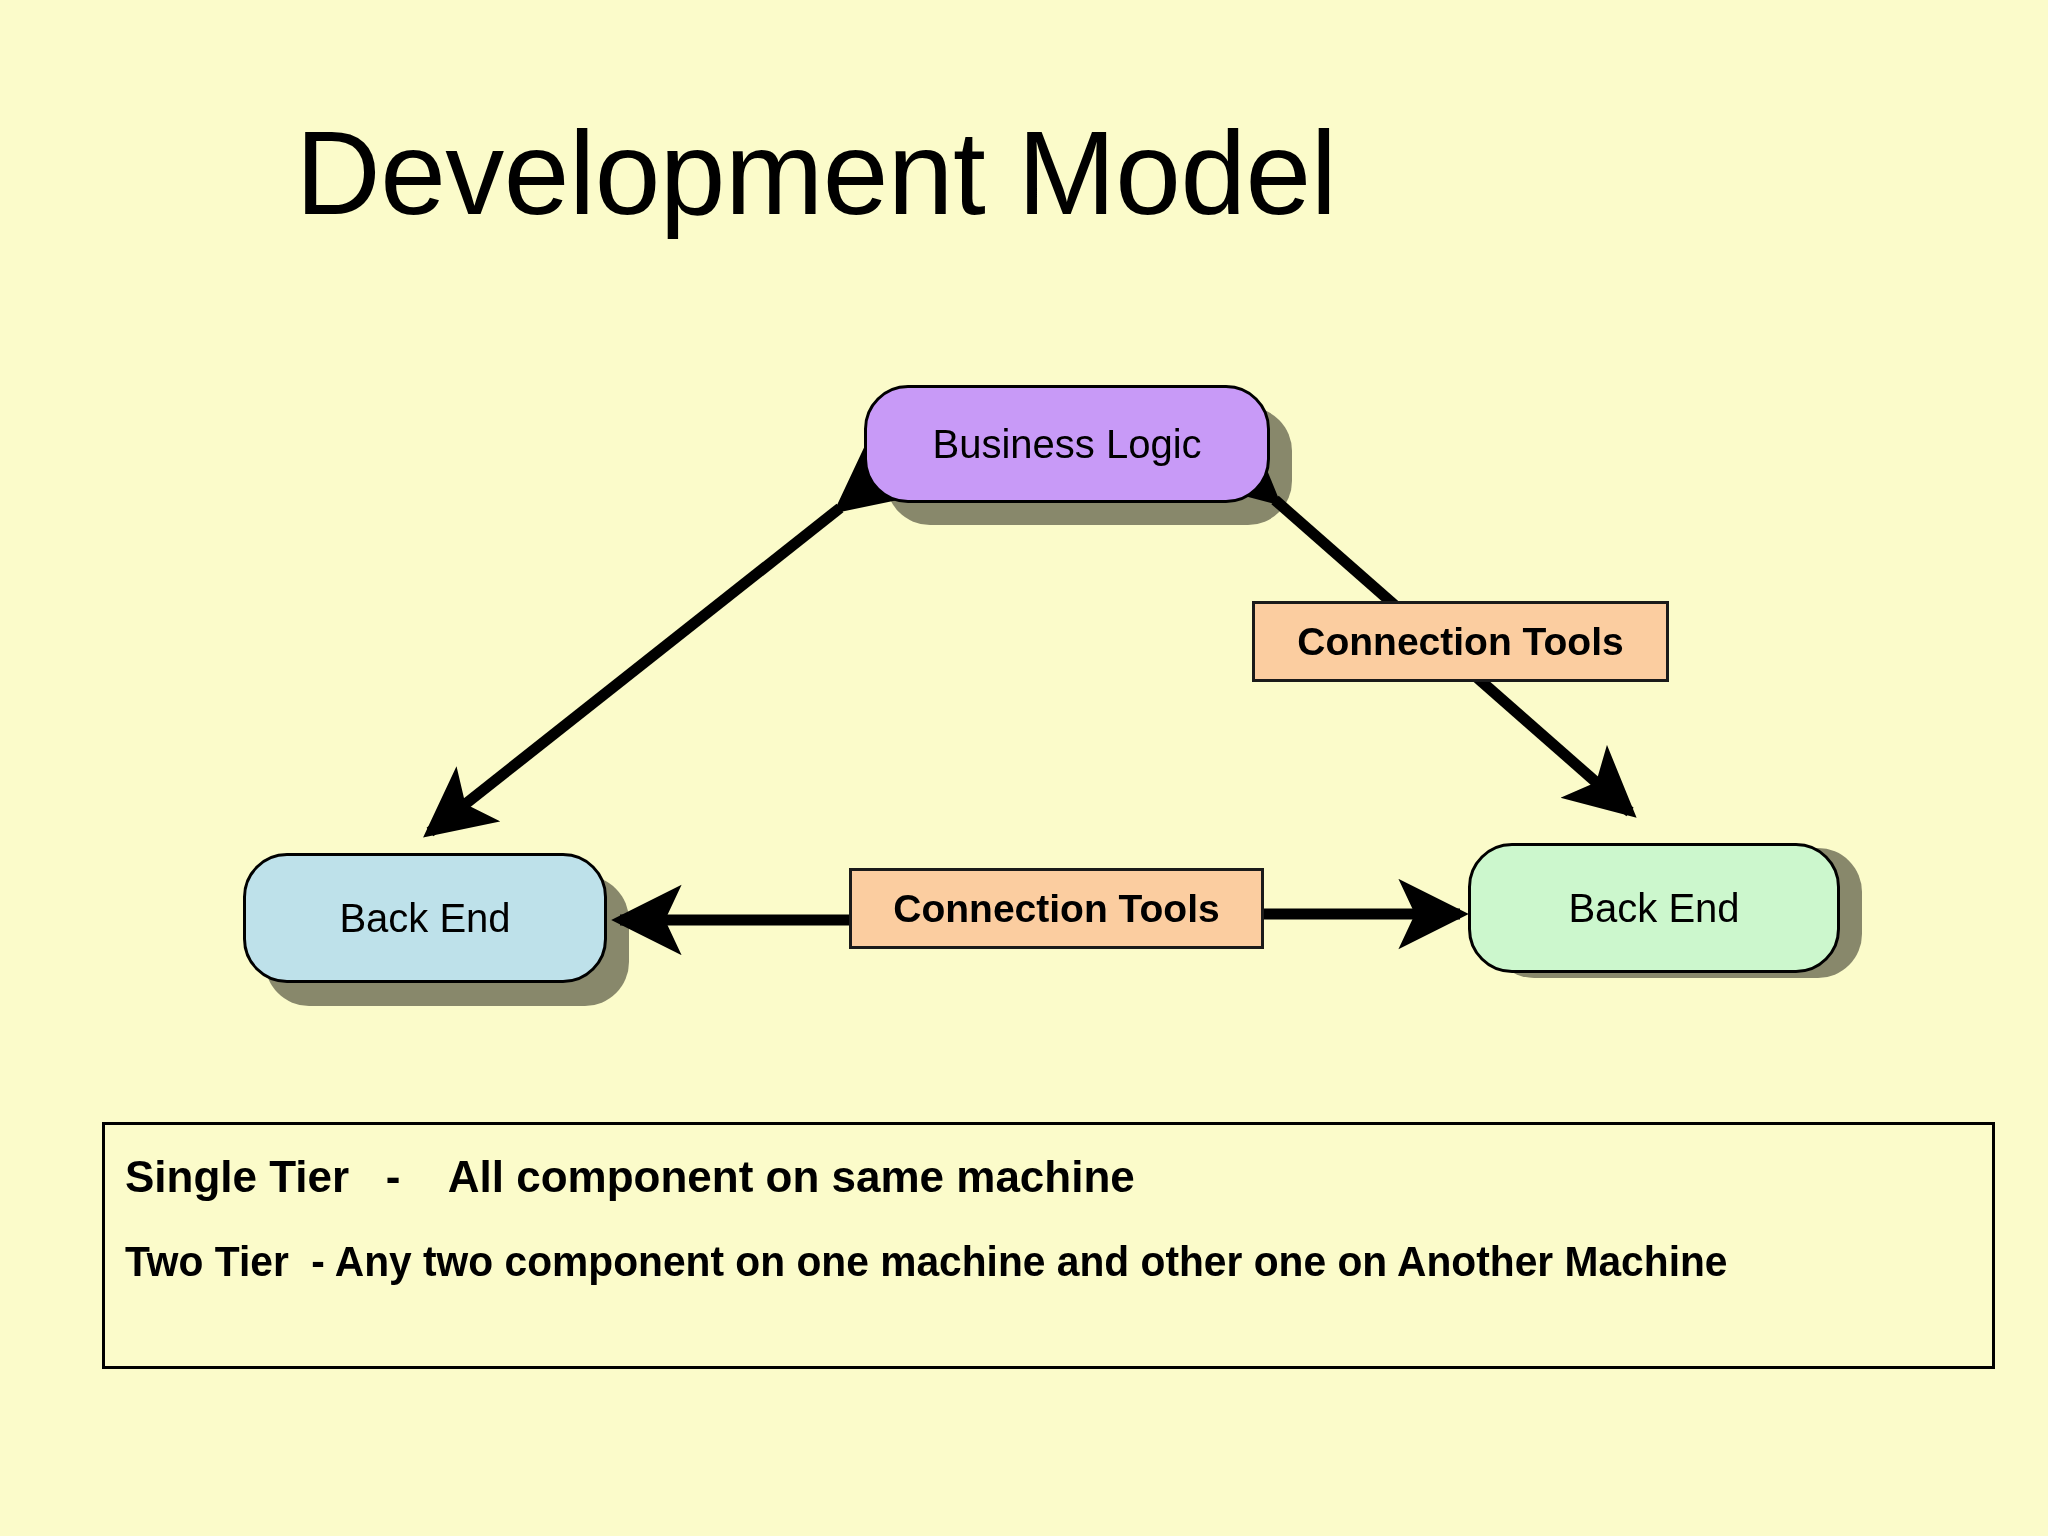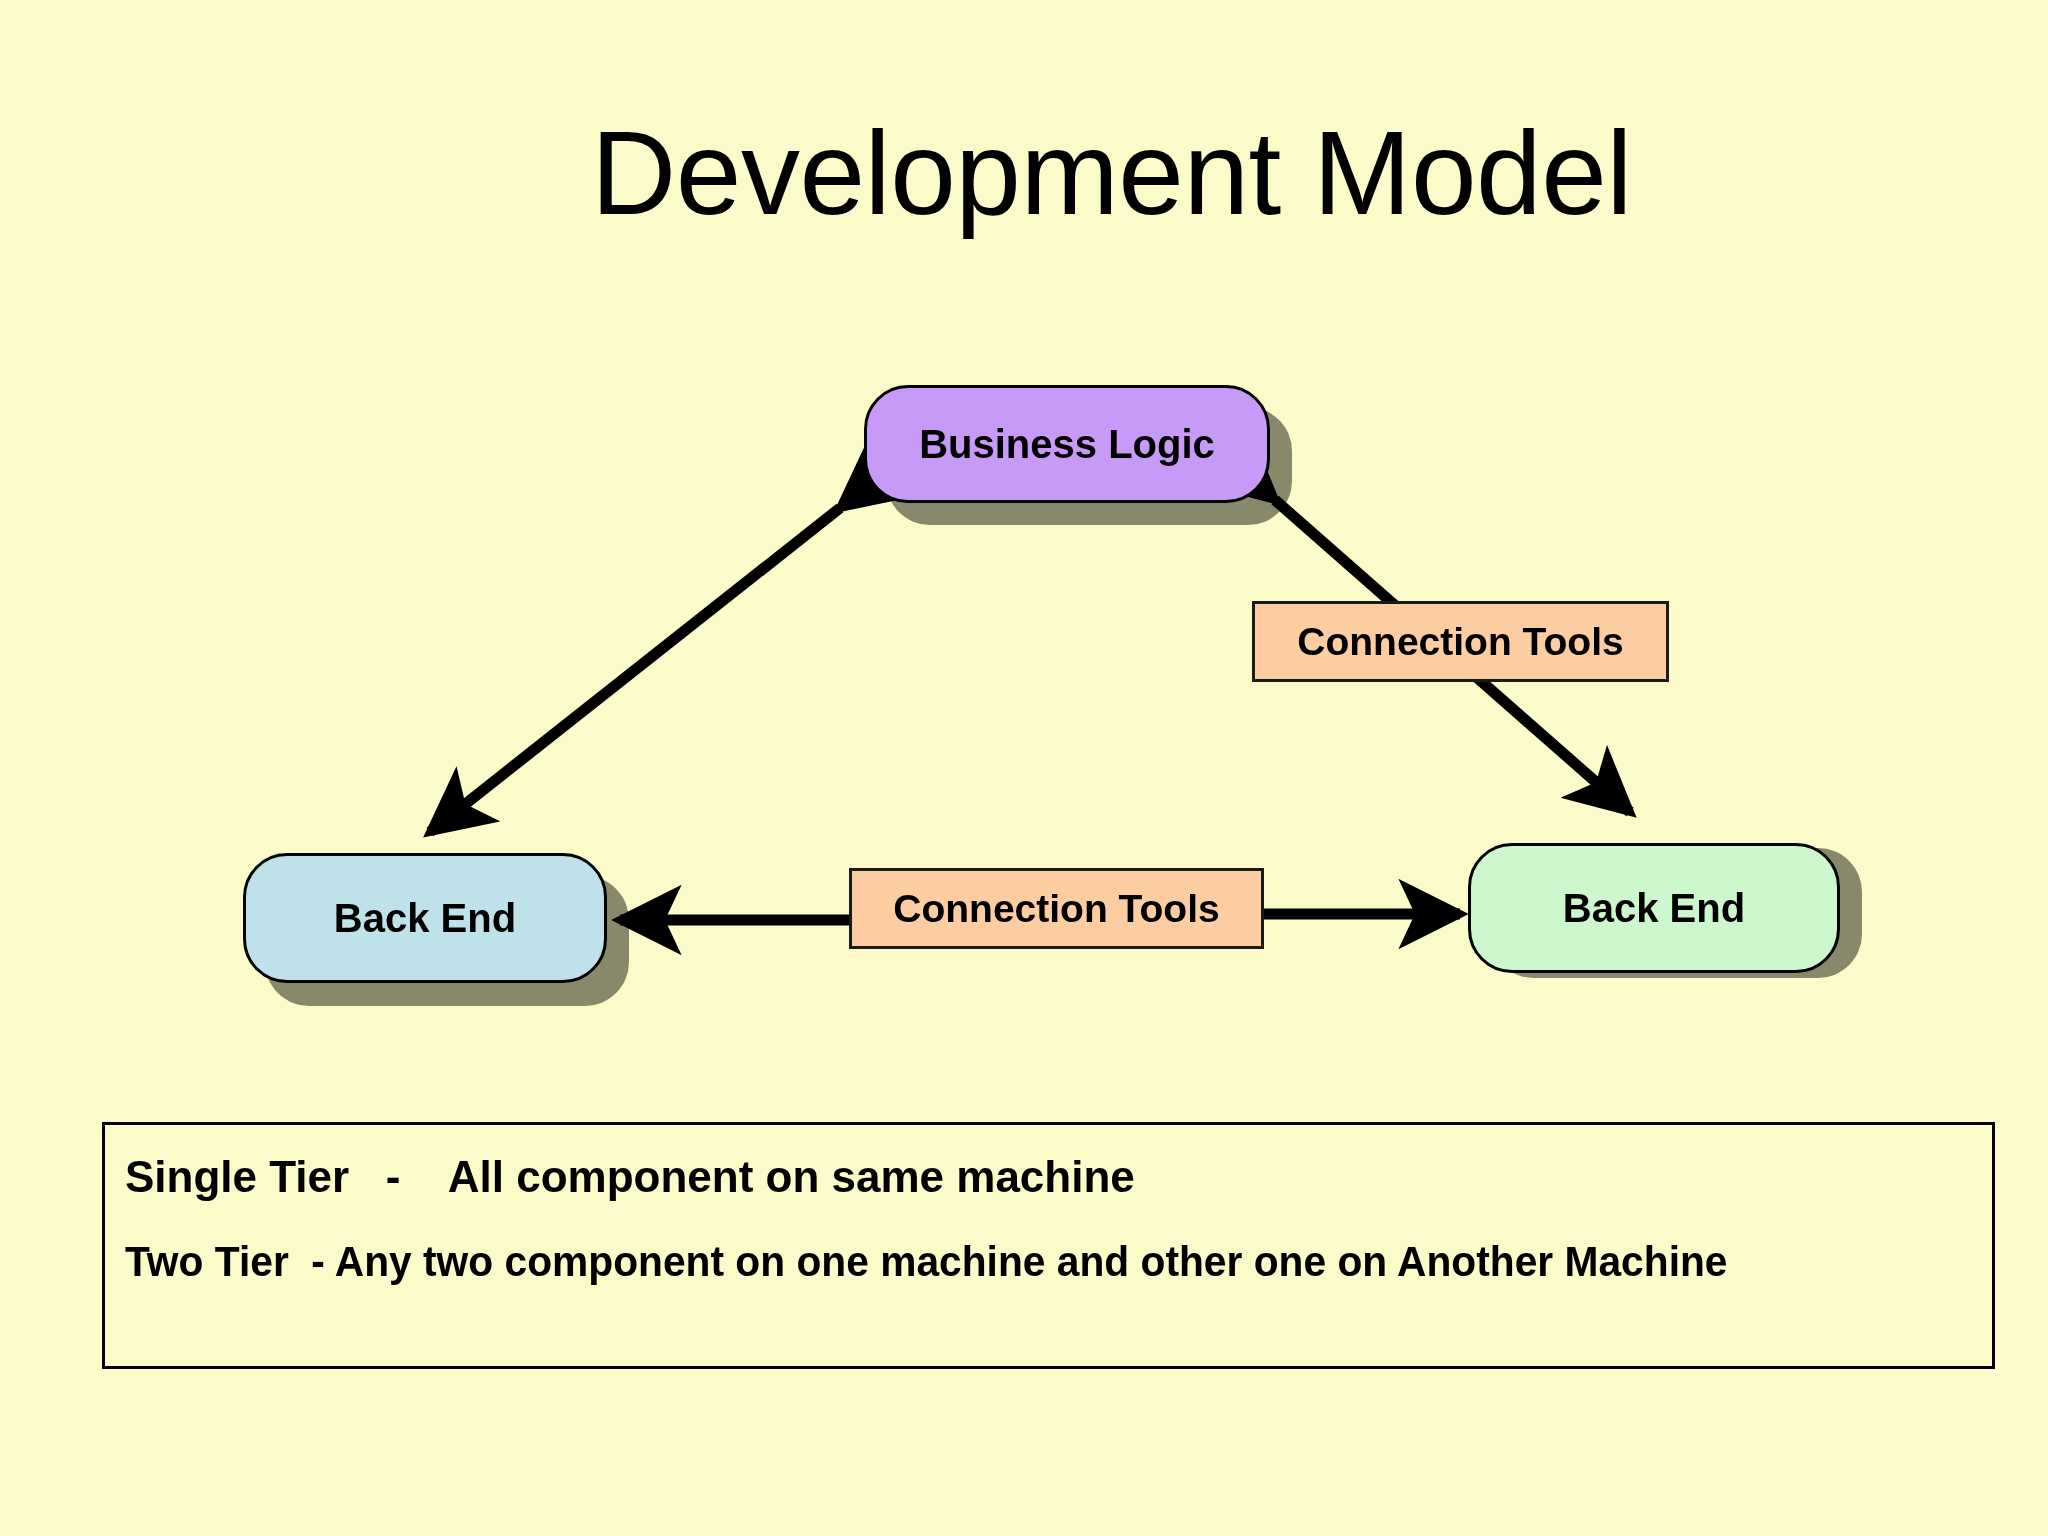--- a/index.html
+++ b/index.html
@@ -22,21 +22,21 @@
     height: 1536px;
     background: #fbfbca;
   }
 
   
   #slide-title {
     position: absolute;
     left: 0;
     top: 112px;
     width: 1632px;
-    text-align: right;
+    text-align: center;
     font-family: "Liberation Sans", sans-serif;
     font-size: 118px;
     font-weight: 400;
     color: #000000;
     letter-spacing: -0.5px;
     line-height: 1.05;
     white-space: nowrap;
   }
 
   
@@ -51,21 +51,21 @@
   
   .node {
     position: absolute;
     box-sizing: border-box;
     border: 3px solid #000000;
     border-radius: 44px;
     display: flex;
     align-items: center;
     justify-content: center;
     font-family: "Liberation Sans", sans-serif;
-    font-weight: bold;
+    font-weight: normal;
     font-size: 40px;
     color: #000000;
     text-align: left;
     white-space: nowrap;
   }
   .node-shadow {
     position: absolute;
     border-radius: 44px;
     background: #7e7e63;
     opacity: 0.92;

